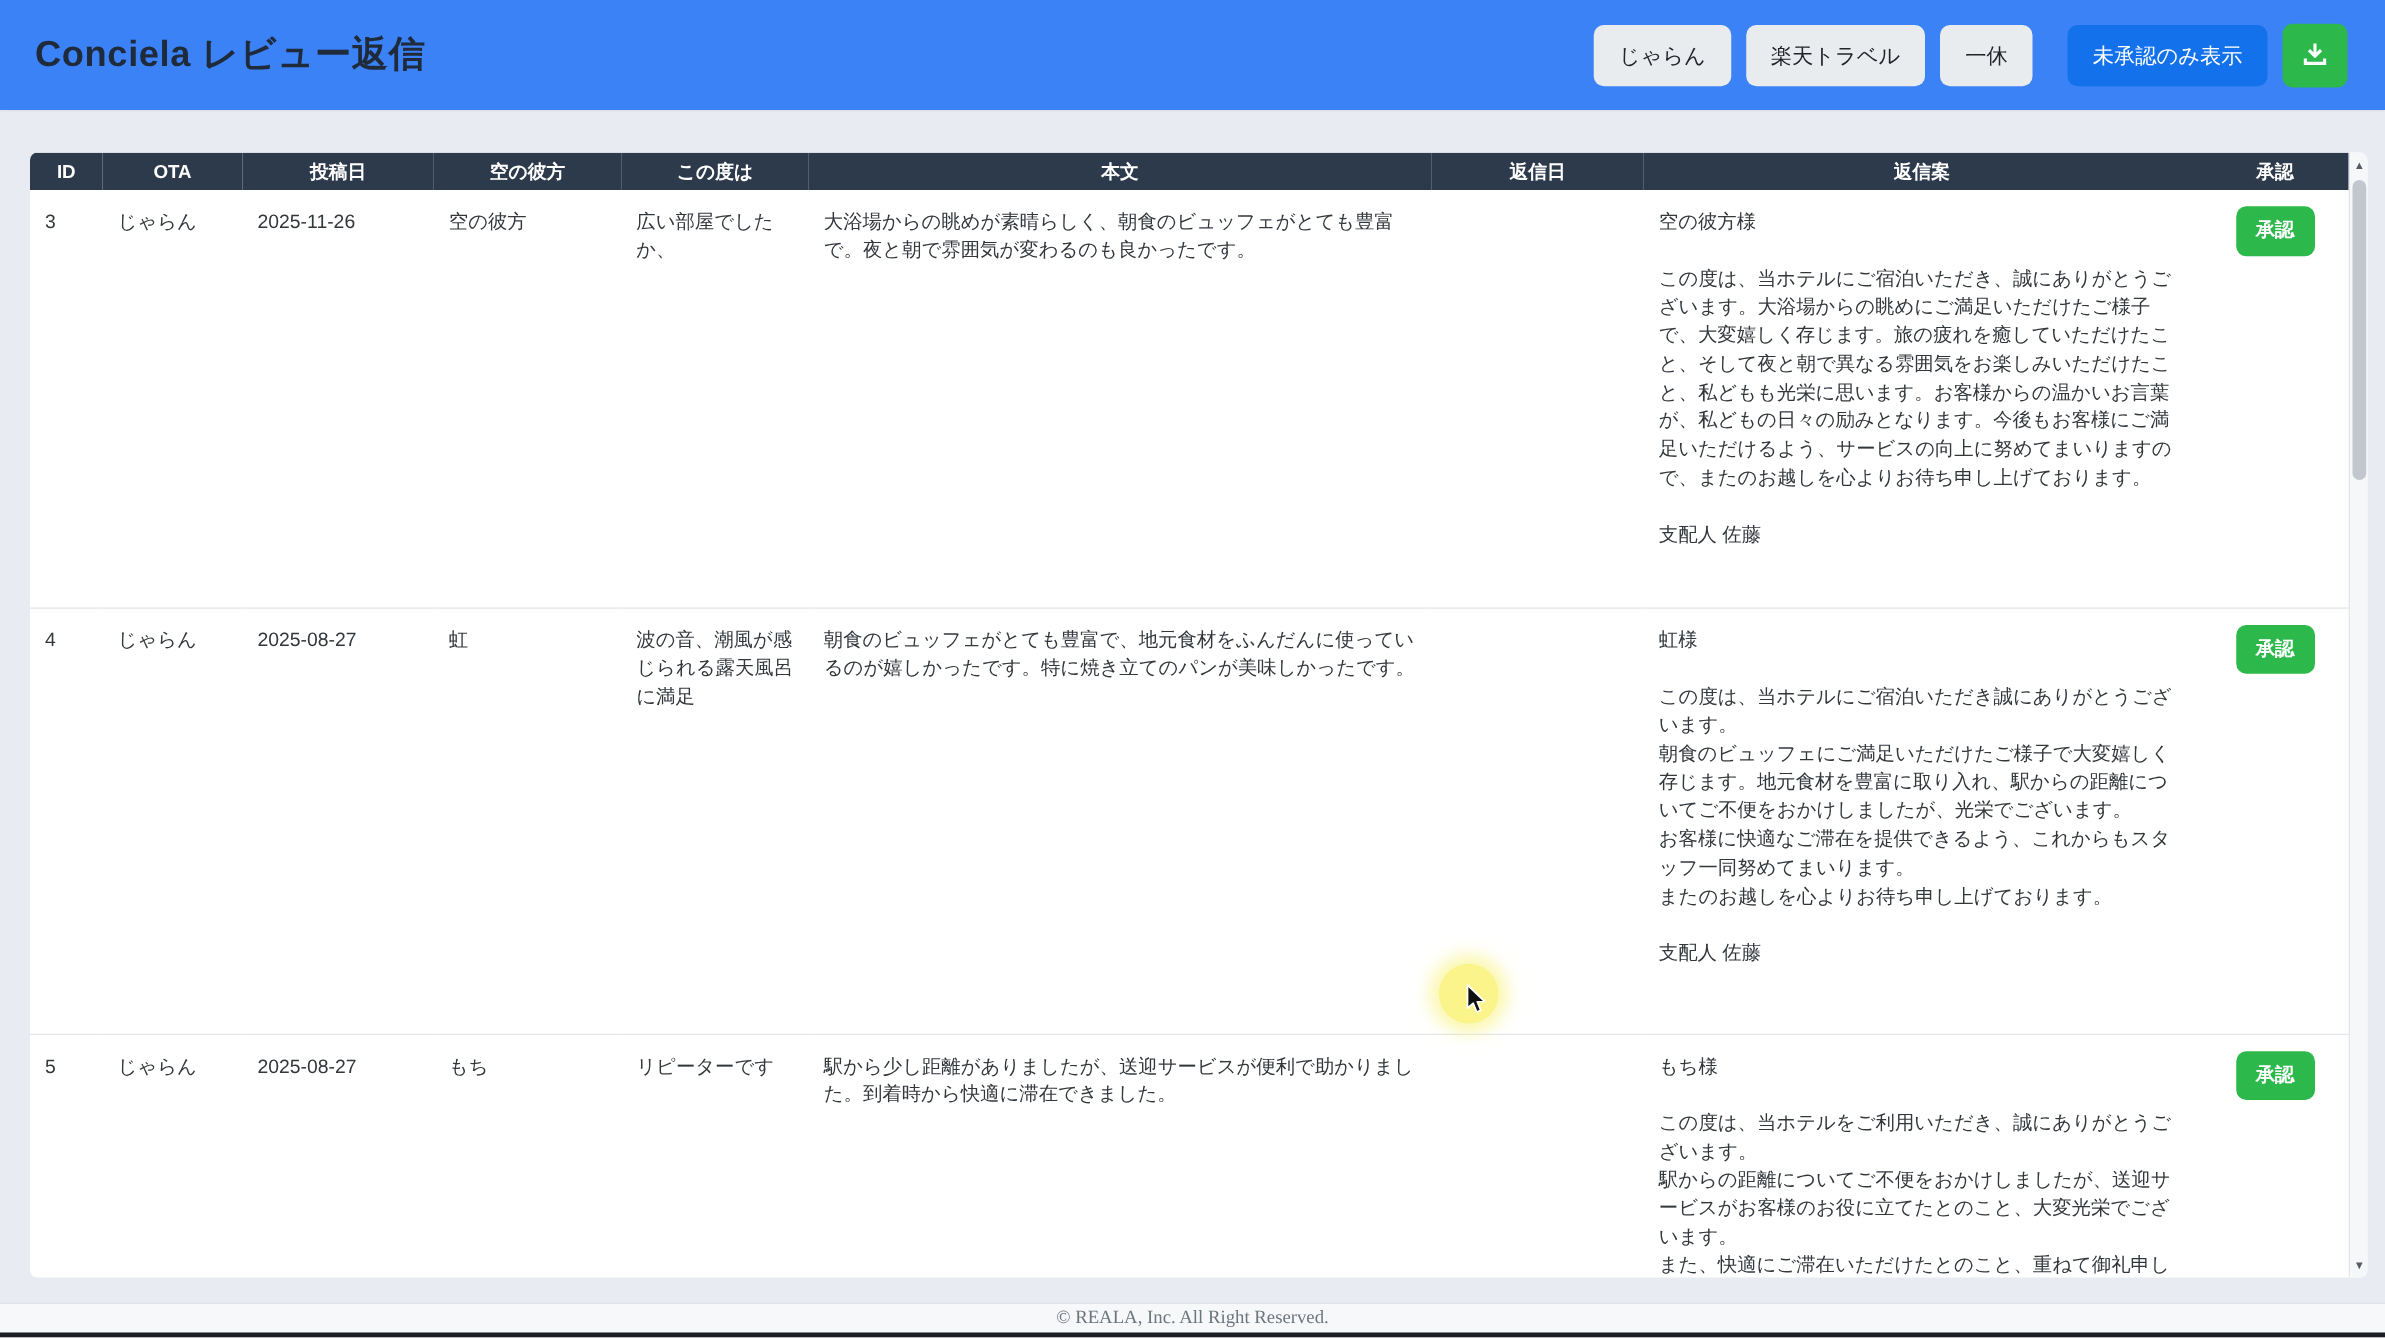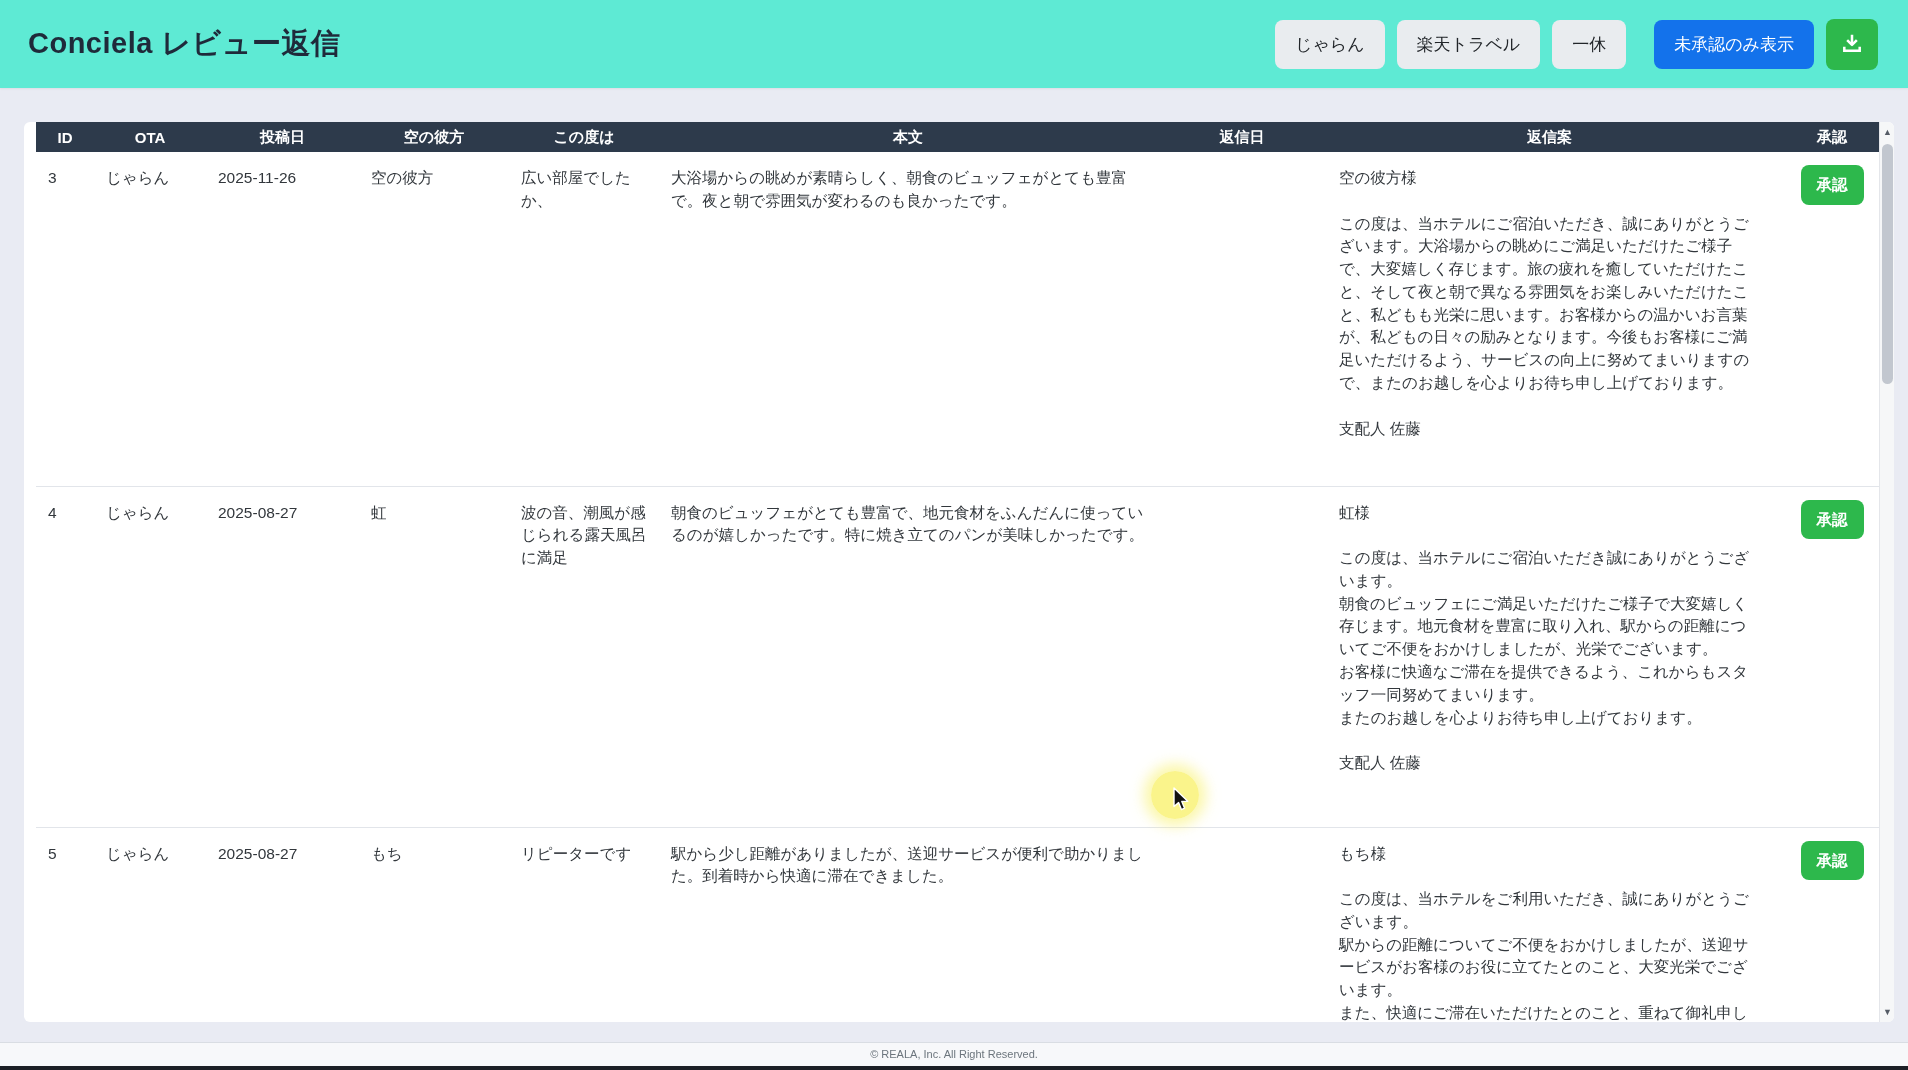--- a/index.html
+++ b/index.html
@@ -4,21 +4,21 @@
 <style>
   * { box-sizing: border-box; margin: 0; padding: 0; }
   html,body { width:1908px; height:1070px; overflow:hidden; }
   body {
     font-family: "Liberation Sans", "DejaVu Sans", sans-serif;
     background:#e9ebf3;
     color:#2f3337;
   }
   
   .app-header {
-    height:88px; background:#5eead4;
+    height:88px; background:#3b82f6;
     display:flex; align-items:center; justify-content:space-between;
     padding:0 30px 0 28px;
     box-shadow:0 1px 2px rgba(0,0,0,.06);
   }
   .app-title { font-size:29px; font-weight:bold; color:#1f2a3a; letter-spacing:.5px; }
   .header-actions { display:flex; align-items:center; gap:12px; }
   .btn {
     border:none; cursor:pointer; border-radius:8px;
     font-family:inherit; font-size:17px; line-height:1;
     padding:16px 20px; color:#212529; background:#e9ecef;
@@ -31,21 +31,21 @@
   }
   
   .table-card {
     position:relative;
     margin:34px 14px 0 24px;
     height:900px;
     background:#ffffff;
     border-radius:6px;
     overflow:hidden;
   }
-  .table-scroll { position:absolute; left:0; top:0; right:15px; bottom:0; overflow:hidden;margin-left:12px; }
+  .table-scroll { position:absolute; left:0; top:0; right:15px; bottom:0; overflow:hidden; }
   table { border-collapse:collapse; table-layout:fixed; width:1856px; }
   col.c-id    { width:58px; }
   col.c-ota   { width:112px; }
   col.c-date  { width:153px; }
   col.c-user  { width:150px; }
   col.c-title { width:150px; }
   col.c-body  { width:498px; }
   col.c-rdate { width:170px; }
   col.c-reply { width:445px; }
   col.c-appr  { width:120px; }
@@ -86,21 +86,21 @@
   .sb-arrow.down { bottom:2px; }
   .sb-thumb {
     position:absolute; left:2px; width:11px;
     top:22px; height:240px;
     background:#c2c7cf; border-radius:6px; cursor:pointer;
   }
   
   .footer-gap { height:20px; }
   .app-footer {
     height:24px; background:#f7f8fa; border-top:1px solid #d9dde3;
-    text-align:center; font-size:11px; line-height:23px; color:#6c757d;
+    text-align:center; font-size:15px; line-height:23px; color:#6c757d;font-family:Liberation Serif, serif;
   }
   .window-edge { height:4px; background:#1c1f26; }
   
   .cursor-halo {
     position:absolute; left:1151px; top:771px; width:48px; height:48px;
     border-radius:50%;
     background:rgba(248,240,100,.75);
     box-shadow:0 0 14px 7px rgba(248,240,100,.55);
     pointer-events:none;
   }

